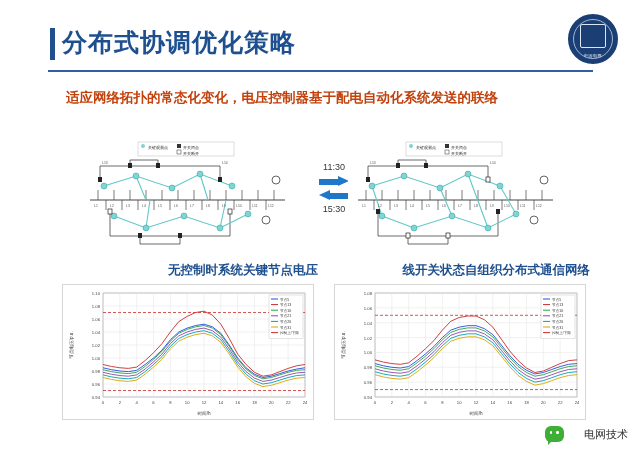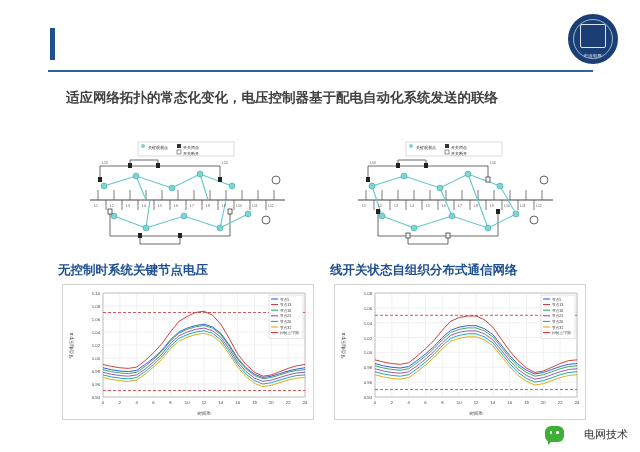--- a/index.html
+++ b/index.html
@@ -44,21 +44,21 @@
     border:1px solid #dce6f3;border-radius:2px;
   }
   .logo .txt{
     position:absolute;left:0;right:0;bottom:4px;text-align:center;
     font-size:4px;color:#e8eef8;letter-spacing:.5px;
   }
 
   
   .intro{
     position:absolute;left:66px;top:86px;width:520px;
-    color:#404040;font-size:13.5px;font-weight:bold;line-height:24px;
+    color:#c2410c;font-size:13.5px;font-weight:bold;line-height:24px;
   }
   .intro .l2{display:block;}
 
   
   .diagram-area{
     position:absolute;left:60px;top:140px;width:520px;height:118px;
   }
   .net{
     position:absolute;top:0;width:215px;height:118px;
     background:#ffffff;
@@ -83,21 +83,21 @@
     width:30px;height:11px;position:relative;margin:3px auto;
   }
   .arrow-left .shaft{position:absolute;right:0;top:3px;width:20px;height:6px;background:#1f77c9;}
   .arrow-left .head{position:absolute;right:19px;top:0;width:0;height:0;
     border-top:5.5px solid transparent;border-bottom:5.5px solid transparent;border-right:11px solid #1f77c9;}
 
   
   .cap{
     position:absolute;top:262px;
     font-size:12.5px;font-weight:bold;color:#1e4f8f;
-    text-align:left;width:260px;
+    text-align:right;width:260px;
   }
   .cap.left{left:58px;}
   .cap.right{left:330px;}
 
   
   .chart-box{
     position:absolute;top:284px;width:250px;height:134px;
     background:#ffffff;border:1px solid #d6d6d6;
   }
   .chart-box.left{left:62px;}
@@ -118,20 +118,21 @@
   .wechat .d1,.wechat .d2{position:absolute;top:5px;width:2.5px;height:2.5px;background:#fff;border-radius:50%;}
   .wechat .d1{left:4.5px;}
   .wechat .d2{left:11px;}
   .footer-txt{font-size:11px;color:#333;}
 </style>
 </head>
 <body>
 
 <div class="header">
   <div class="title-bar"></div>
+  <div class="title">分布式协调优化策略</div>
   <div class="title-underline"></div>
   <div class="logo">
     <div class="ring"></div>
     <div class="inner"></div>
     <div class="txt">中国电网</div>
   </div>
 </div>
 
 <div class="intro">
   <span>适应网络拓扑的常态化变化，电压控制器基于配电自动化系统发送的联络</span>
@@ -235,20 +236,32 @@
           <text x="142" y="67">L9</text>
         <text x="156" y="67">L10</text>
           <text x="172" y="67">L11</text>
           <text x="188" y="67">L12</text>
         <text x="22" y="24">L13</text>
           <text x="142" y="24">L14</text>
       </g>
     </svg>
   </div>
 
+  <div class="arrows">
+    <div class="arrow-label">11:30</div>
+    <div class="arrow-right">
+      <div class="shaft"></div>
+        <div class="head"></div>
+    </div>
+    <div class="arrow-left">
+      <div class="shaft"></div>
+        <div class="head"></div>
+    </div>
+    <div class="arrow-label">15:30</div>
+  </div>
 
   <div class="net right">
     <svg width="215" height="118" viewBox="0 0 215 118">
       <rect x="0" y="0" width="215" height="118" fill="#ffffff"></rect>
       <rect x="58" y="2" width="96" height="14" fill="none" stroke="#bbb" stroke-width="0.5"></rect>
       <circle cx="63" cy="6" r="2" fill="#7fd4d4"></circle>
       <text x="68" y="8.5" font-size="4" fill="#333">关键观测点</text>
       <rect x="97" y="4" width="4" height="4" fill="#333"></rect>
       <text x="103" y="8.5" font-size="4" fill="#333">开关闭合</text>
       <rect x="97" y="10" width="4" height="4" fill="none" stroke="#333" stroke-width="0.5"></rect>

